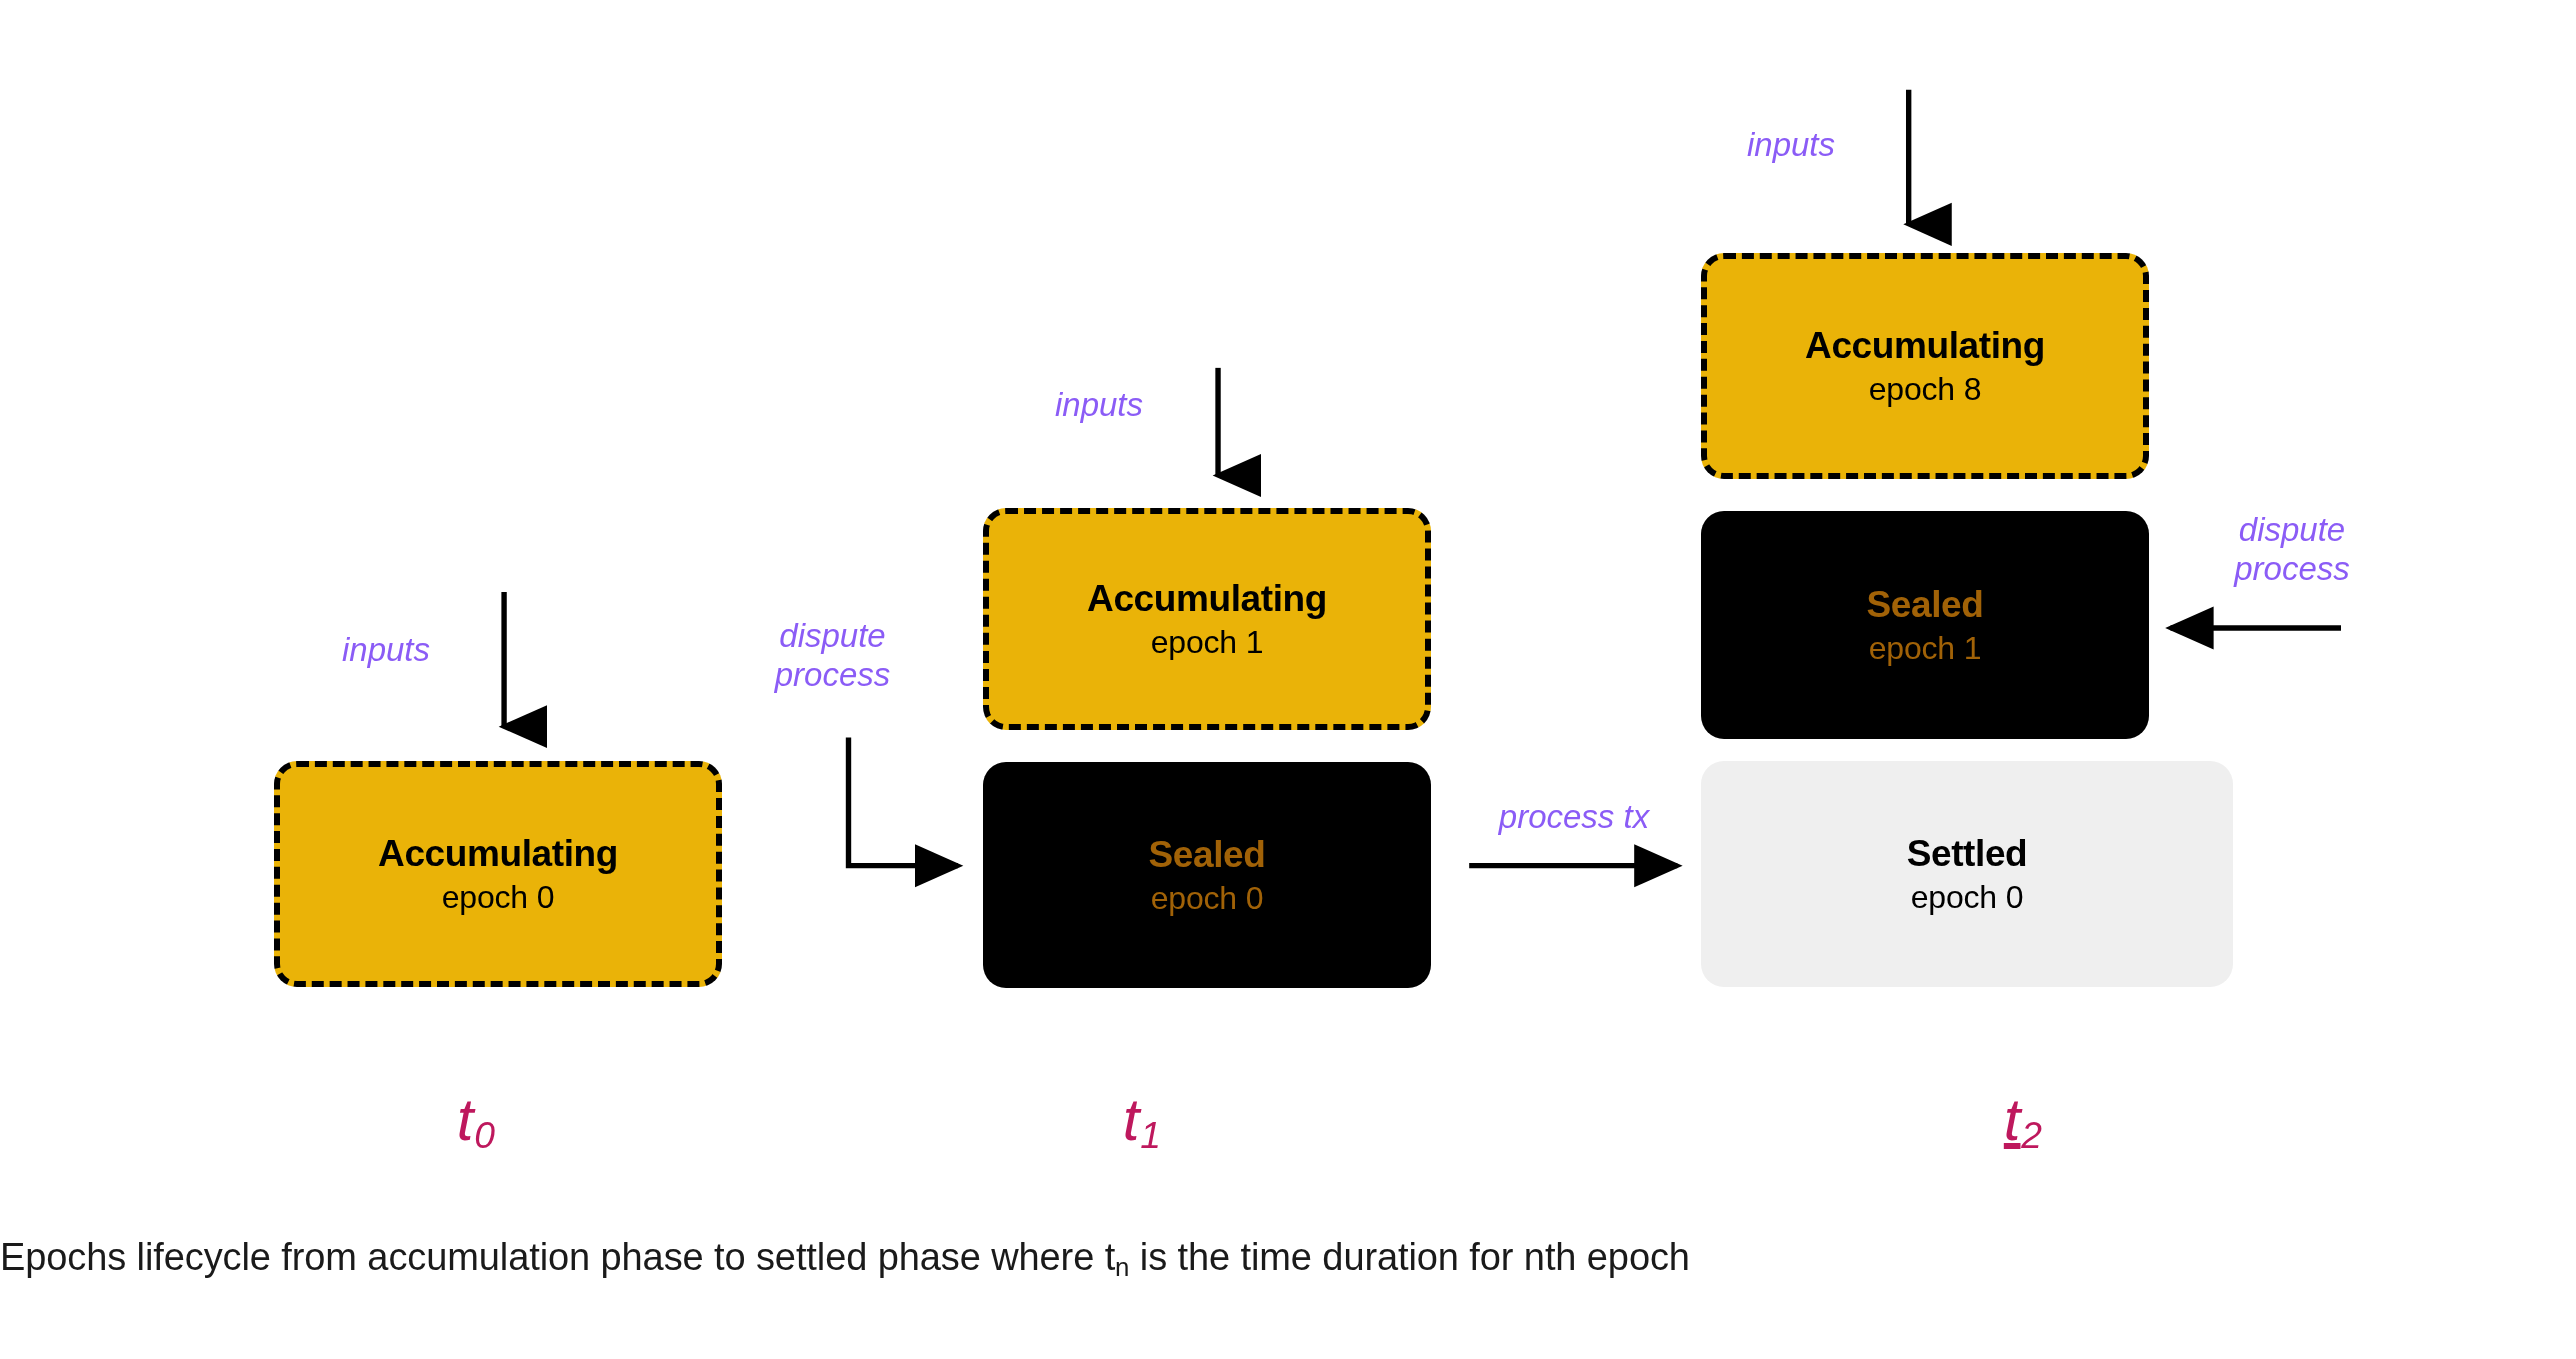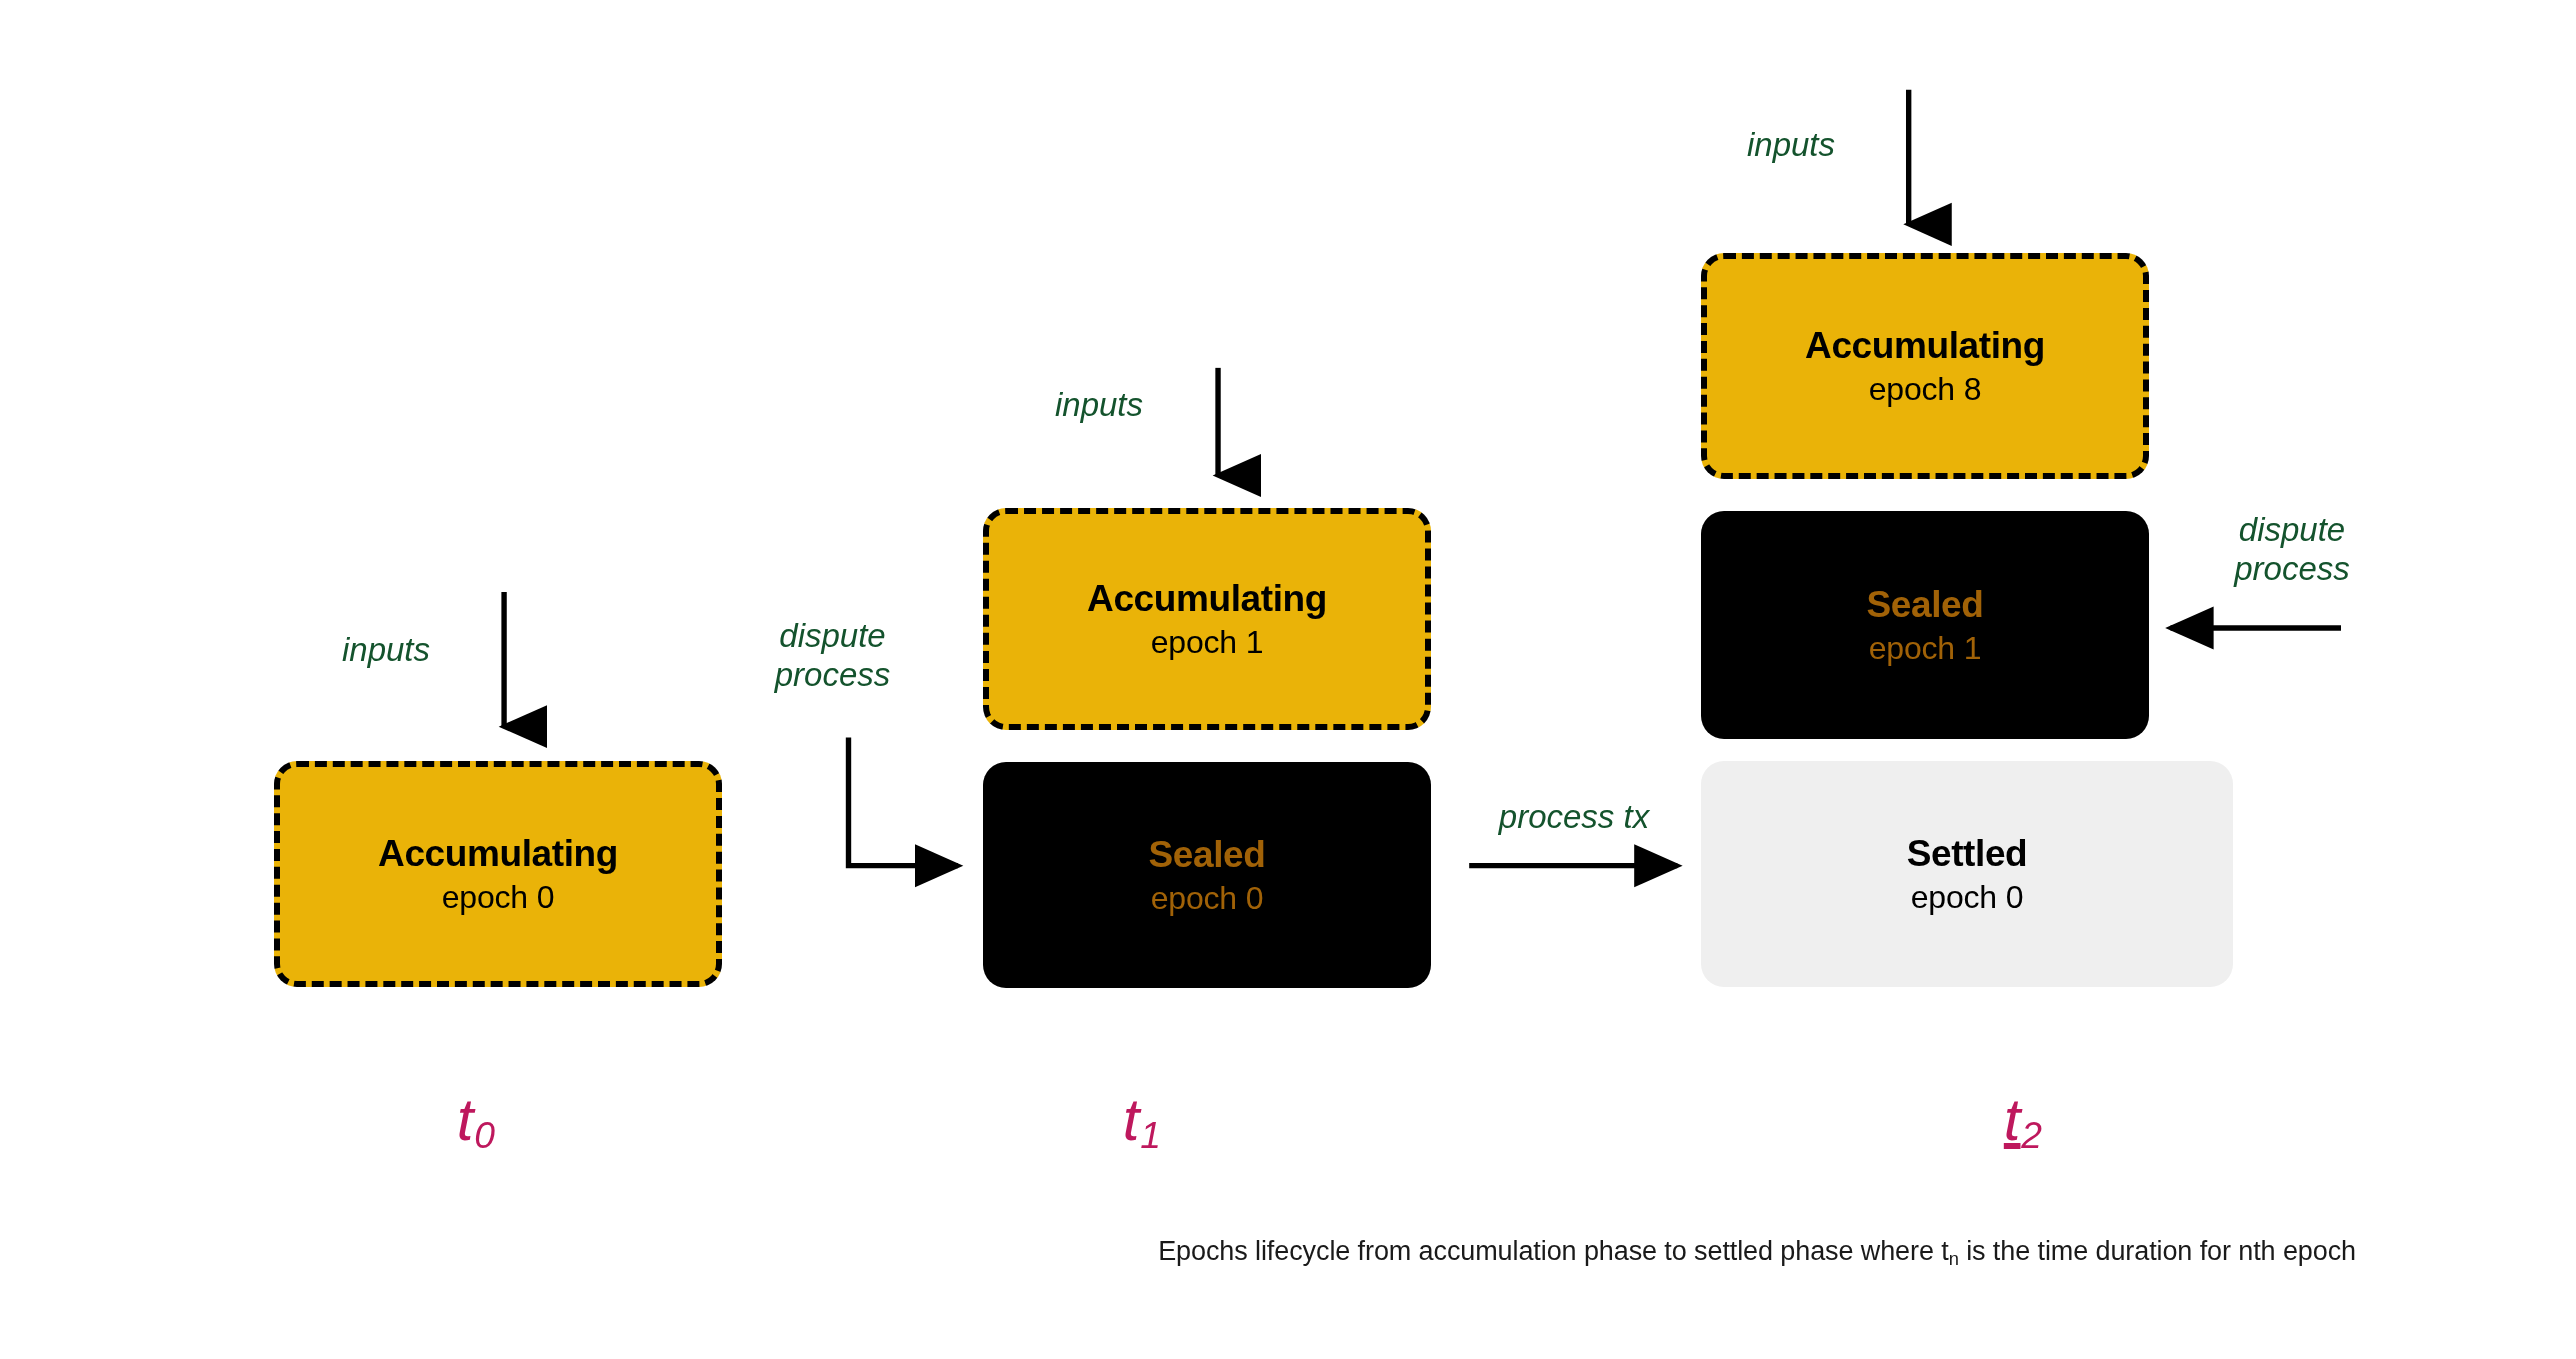--- a/index.html
+++ b/index.html
@@ -60,21 +60,21 @@
     background: #efefef;
     border: 0;
     color: #000000;
   }
 
   
   .arrow-label {
     position: absolute;
     font-style: italic;
     font-size: 33px;
-    color: #14532d;
+    color: #8b5cf6;
     line-height: 1.18;
     white-space: pre-line;
     text-align: center;
   }
 
   
   #arrow-layer {
     position: absolute;
     left: 0;
     top: 0;
@@ -100,22 +100,22 @@
     top: 0.22em;
     left: 0.02em;
   }
 
   
   #caption {
     position: absolute;
     left: 0;
     top: 1236px;
     width: 2356px;
-    text-align: right;
-    font-size: 27px;
+    text-align: left;
+    font-size: 38px;
     color: #1a1a1a;
     letter-spacing: -0.1px;
   }
   #caption sub {
     font-size: 0.68em;
     vertical-align: baseline;
     position: relative;
     top: 0.25em;
   }
 </style>

